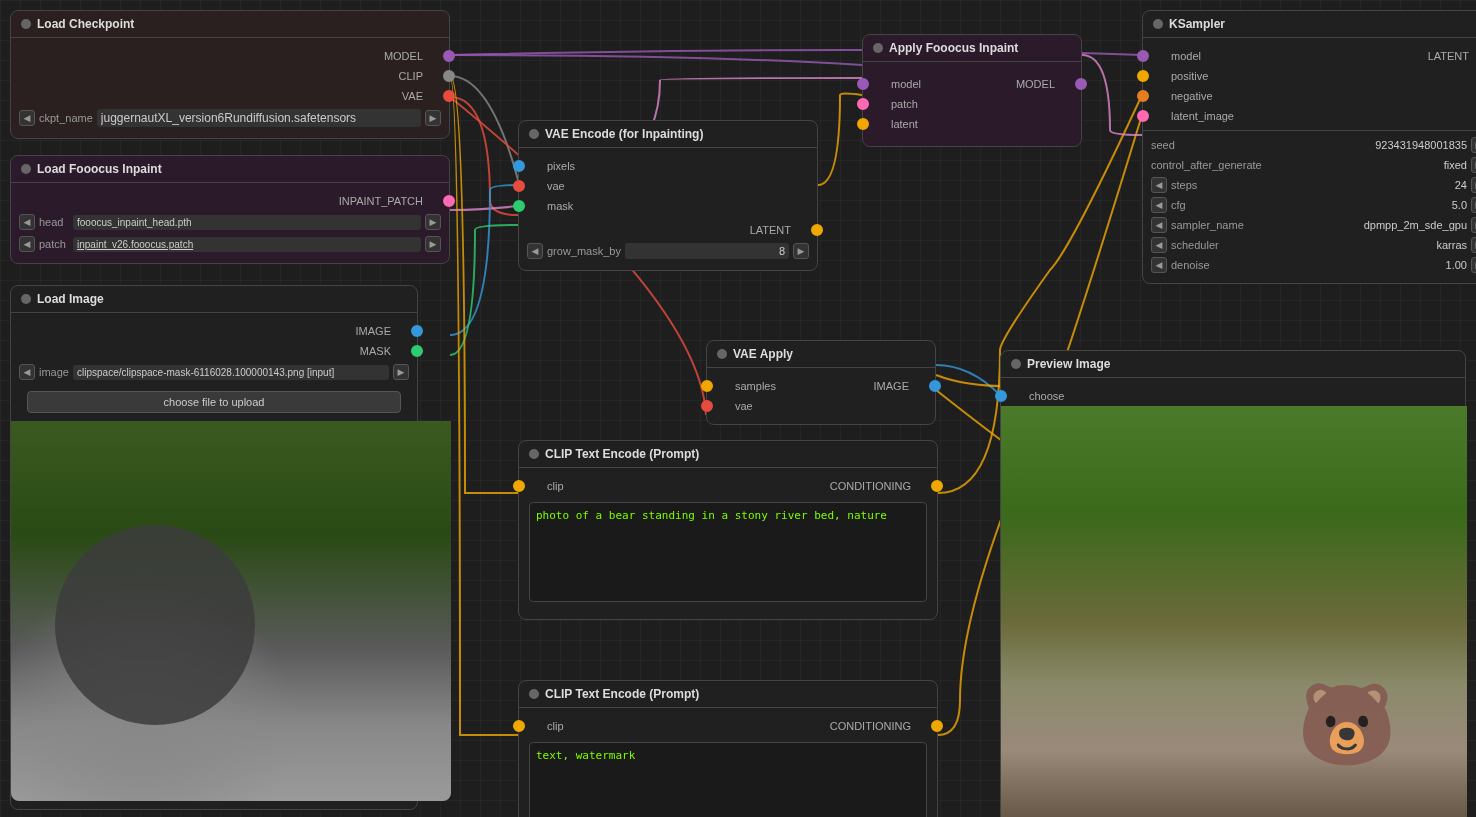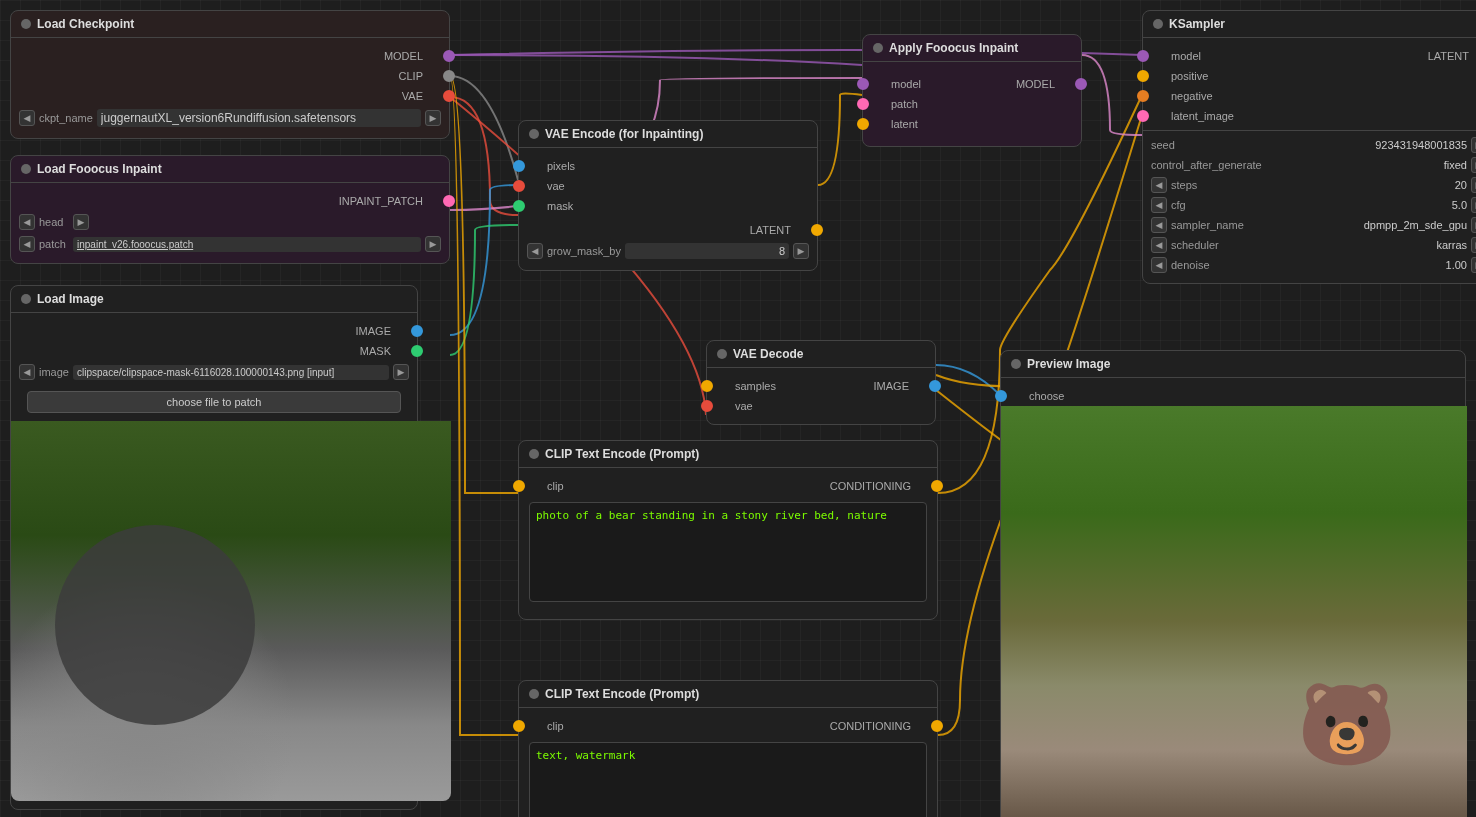--- a/index.html
+++ b/index.html
@@ -428,20 +428,21 @@
       <span class="node-title">Load Fooocus Inpaint</span>
     </div>
     <div class="node-body">
       <div class="port-row output-side">
         <span class="label">INPAINT_PATCH</span>
         <div class="port right port-pink"></div>
       </div>
       <div class="field-row">
         <div class="arrow-btn">◀</div>
         <span class="field-label">head</span>
+        <input type="text" class="field-value" value="fooocus_inpaint_head.pth" style="width: 220px; font-size: 10px;">
         <div class="arrow-btn">▶</div>
       </div>
       <div class="field-row">
         <div class="arrow-btn">◀</div>
         <span class="field-label">patch</span>
         <input type="text" class="field-value" value="inpaint_v26.fooocus.patch" style="width: 220px; font-size: 10px; text-decoration: underline;">
         <div class="arrow-btn">▶</div>
       </div>
     </div>
   </div>
@@ -460,21 +461,21 @@
         <span class="label">MASK</span>
         <div class="port right port-green"></div>
       </div>
       <div class="field-row">
         <div class="arrow-btn">◀</div>
         <span class="field-label">image</span>
         <input type="text" class="field-value" value="clipspace/clipspace-mask-6116028.100000143.png [input]" style="width: 200px; font-size: 10px;">
         <div class="arrow-btn">▶</div>
       </div>
       <div style="padding: 4px 8px;">
-        <button class="upload-btn">choose file to patch</button>
+        <button class="upload-btn">choose file to upload</button>
       </div>
       <div class="node-image-preview-container">
         <div class="img-input-sim"></div>
       </div>
     </div>
   </div>
 
   <div class="node node-vae-encode">
     <div class="node-header">
       <div class="node-header-dot"></div>
@@ -576,21 +577,21 @@
         <div class="arrow-btn">▶</div>
       </div>
       <div class="ksampler-field">
         <span class="ksampler-field-label">control_after_generate</span>
         <span class="ksampler-field-val">fixed</span>
         <div class="arrow-btn">▶</div>
       </div>
       <div class="ksampler-field">
         <div class="arrow-btn">◀</div>
         <span class="ksampler-field-label">steps</span>
-        <span class="ksampler-field-val">20</span>
+        <span class="ksampler-field-val">24</span>
         <div class="arrow-btn">▶</div>
       </div>
       <div class="ksampler-field">
         <div class="arrow-btn">◀</div>
         <span class="ksampler-field-label">cfg</span>
         <span class="ksampler-field-val">5.0</span>
         <div class="arrow-btn">▶</div>
       </div>
       <div class="ksampler-field">
         <div class="arrow-btn">◀</div>
@@ -609,21 +610,21 @@
         <span class="ksampler-field-label">denoise</span>
         <span class="ksampler-field-val">1.00</span>
         <div class="arrow-btn">▶</div>
       </div>
     </div>
   </div>
 
   <div class="node node-vae-decode">
     <div class="node-header">
       <div class="node-header-dot"></div>
-      <span class="node-title">VAE Decode</span>
+      <span class="node-title">VAE Apply</span>
     </div>
     <div class="node-body">
       <div style="display:flex; justify-content:space-between;">
         <div>
           <div class="port-row input-side">
             <div class="port left port-yellow"></div>
             <span class="label" style="margin-left:14px">samples</span>
           </div>
           <div class="port-row input-side">
             <div class="port left port-red"></div>

